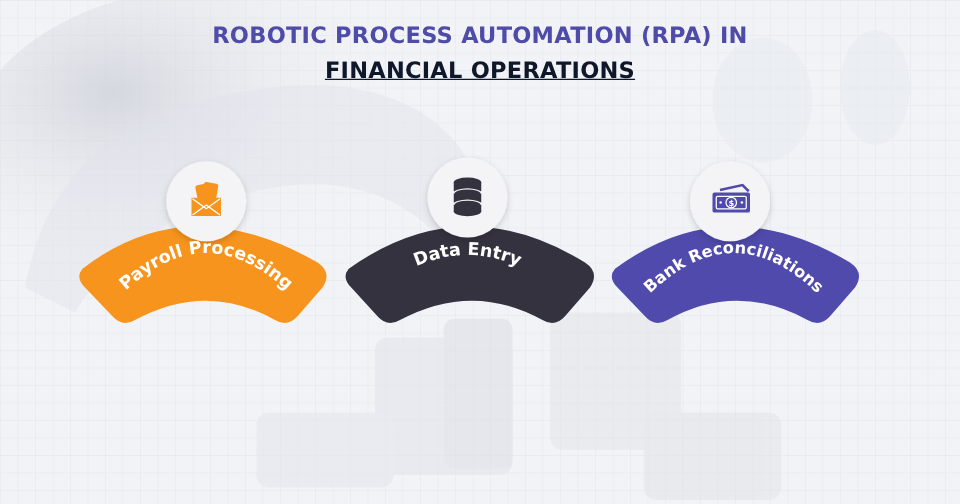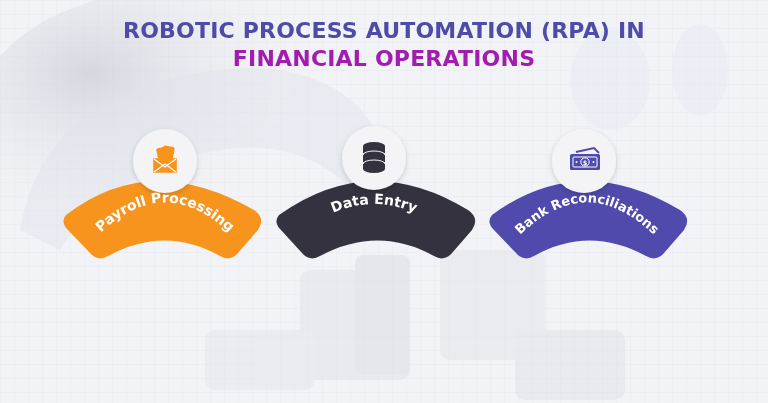--- a/index.html
+++ b/index.html
@@ -1,20 +1,20 @@
 <!DOCTYPE html>
 <html><head>
 <meta charset="utf-8">
 <style>
   html, body { margin:0; padding:0; }
   body { width:768px; height:403px; overflow:hidden; position:relative; background:#f2f3f6; font-family:"DejaVu Sans", sans-serif; }
   .bg { position:absolute; inset:0; }
-  .title { position:absolute; left:0; width:768px; text-align:center; font-family:"DejaVu Sans", sans-serif; font-weight:bold; font-size:22px; letter-spacing:0.2px; }
+  .title { position:absolute; left:0; width:768px; text-align:center; font-family:"DejaVu Sans", sans-serif; font-weight:bold; font-size:18px; letter-spacing:0.2px; }
   .title.l1 { top:18px; color:#4e4ba9; }
-  .title.l2 { top:46px; color:#a21caf; }
+  .title.l2 { top:46px; color:#0f172a;text-decoration:underline; }
   .stage { position:absolute; left:0; top:0; width:768px; height:403px; }
 </style>
 </head>
 <body>
 
 <div class="bg">
   <svg width="768" height="403" viewBox="0 0 768 403">
     <defs>
       <pattern id="grid" width="14" height="14" patternUnits="userSpaceOnUse">
         <path d="M14 0 L0 0 0 14" fill="none" stroke="#e4e6ec" stroke-width="0.8"></path>

